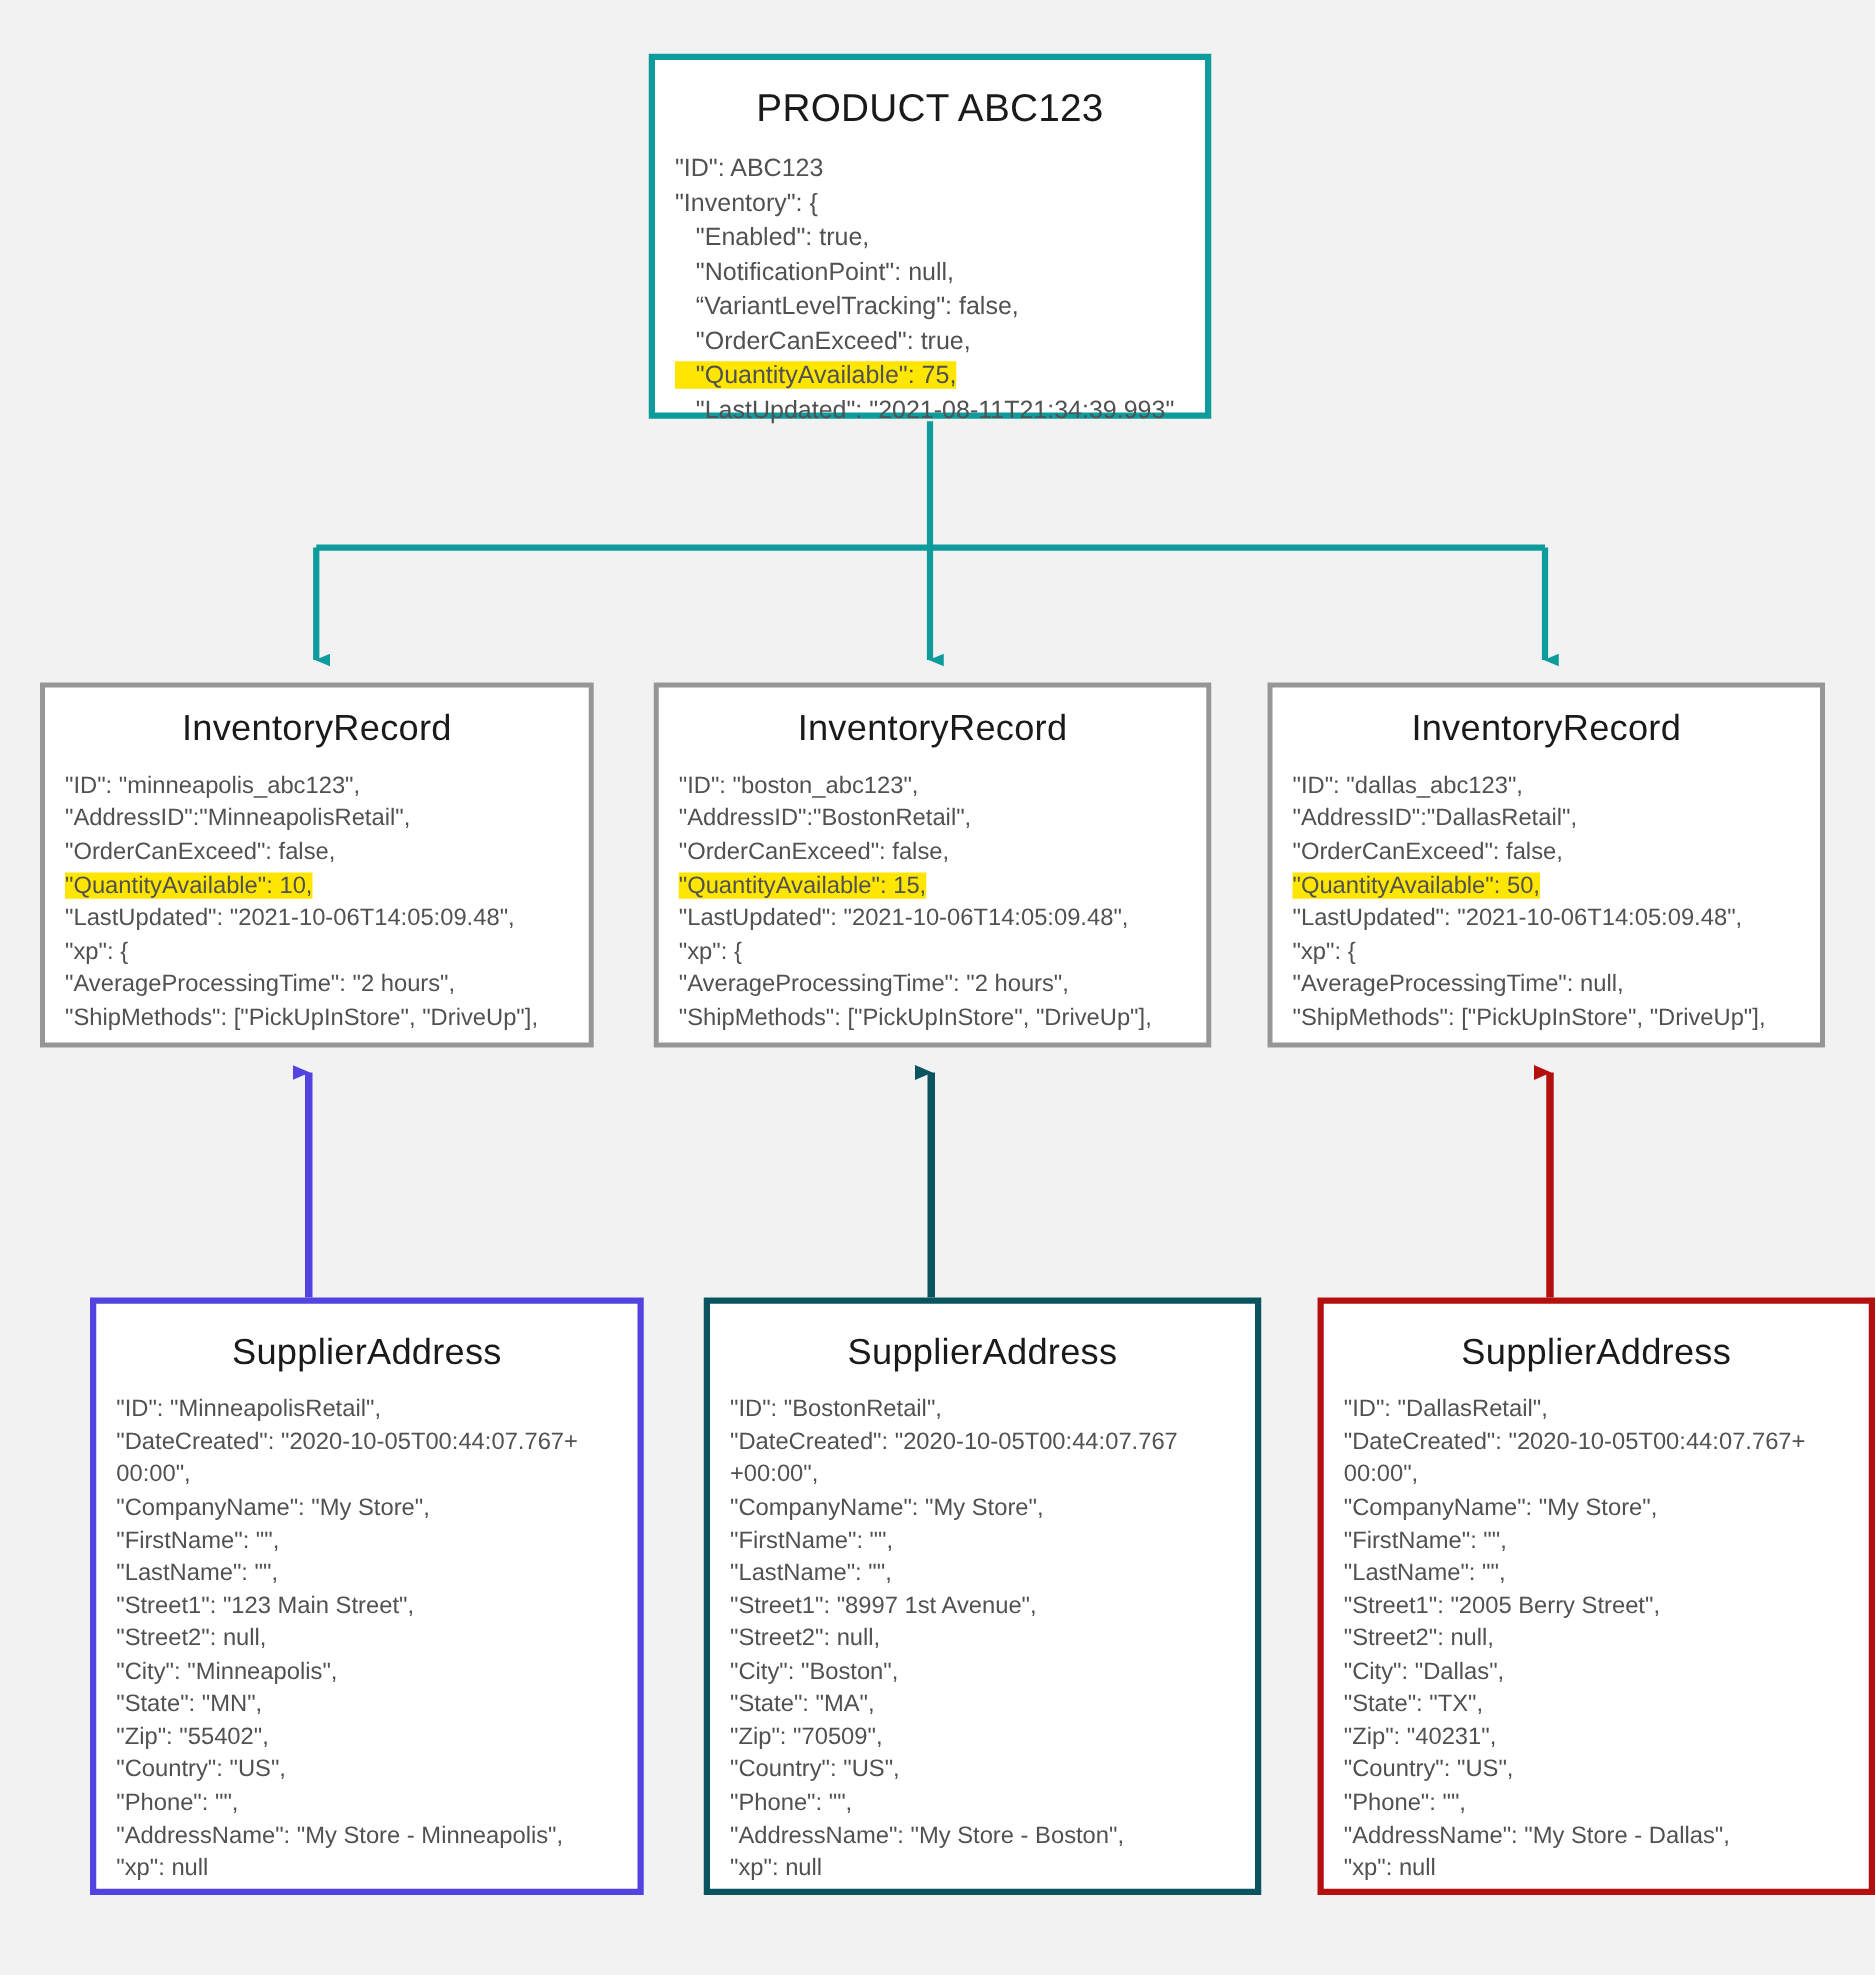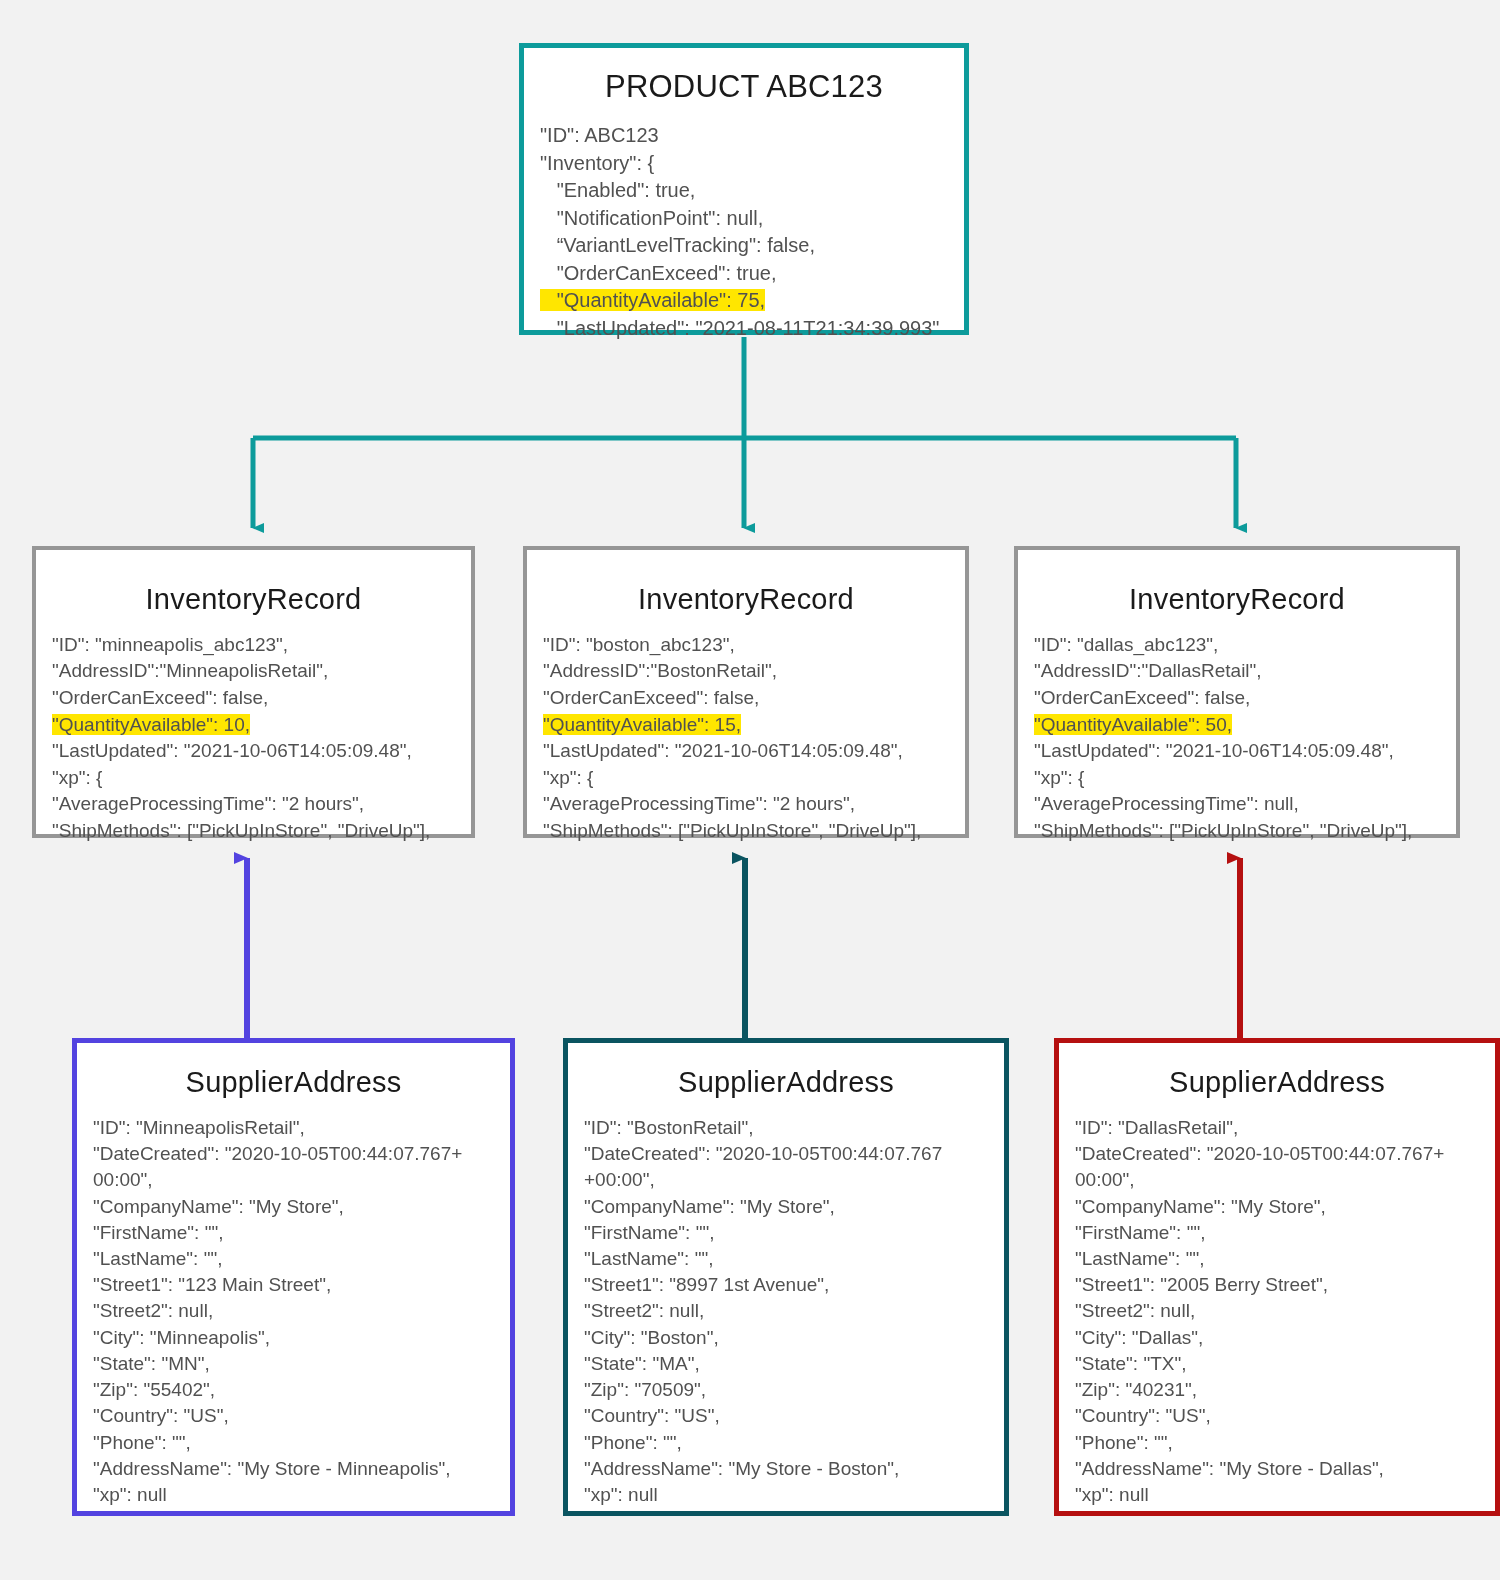--- a/index.html
+++ b/index.html
@@ -84,21 +84,21 @@
 
   
   .inventory-card {
     top: 546px;
     height: 292px;
     border: 4px solid #969696;
   }
   #inventory-card-0 { left: 32px;   width: 443px; }
   #inventory-card-1 { left: 523px;  width: 446px; }
   #inventory-card-2 { left: 1014px; width: 446px; }
-  .inventory-card .card-title { margin-top: 20px; margin-bottom: 16px; }
+  .inventory-card .card-title { margin-top: 4px; margin-bottom: 16px; }
   .inventory-card .card-body { font-size: 19px; line-height: 1.40; }
 
   
   .supplier-card {
     top: 1038px;
     height: 478px;
     margin-left: 40px;
   }
   #supplier-card-0 { left: 32px;   width: 443px; border: 5px solid #5343e0; }
   #supplier-card-1 { left: 523px;  width: 446px; border: 5px solid #0a5460; }

